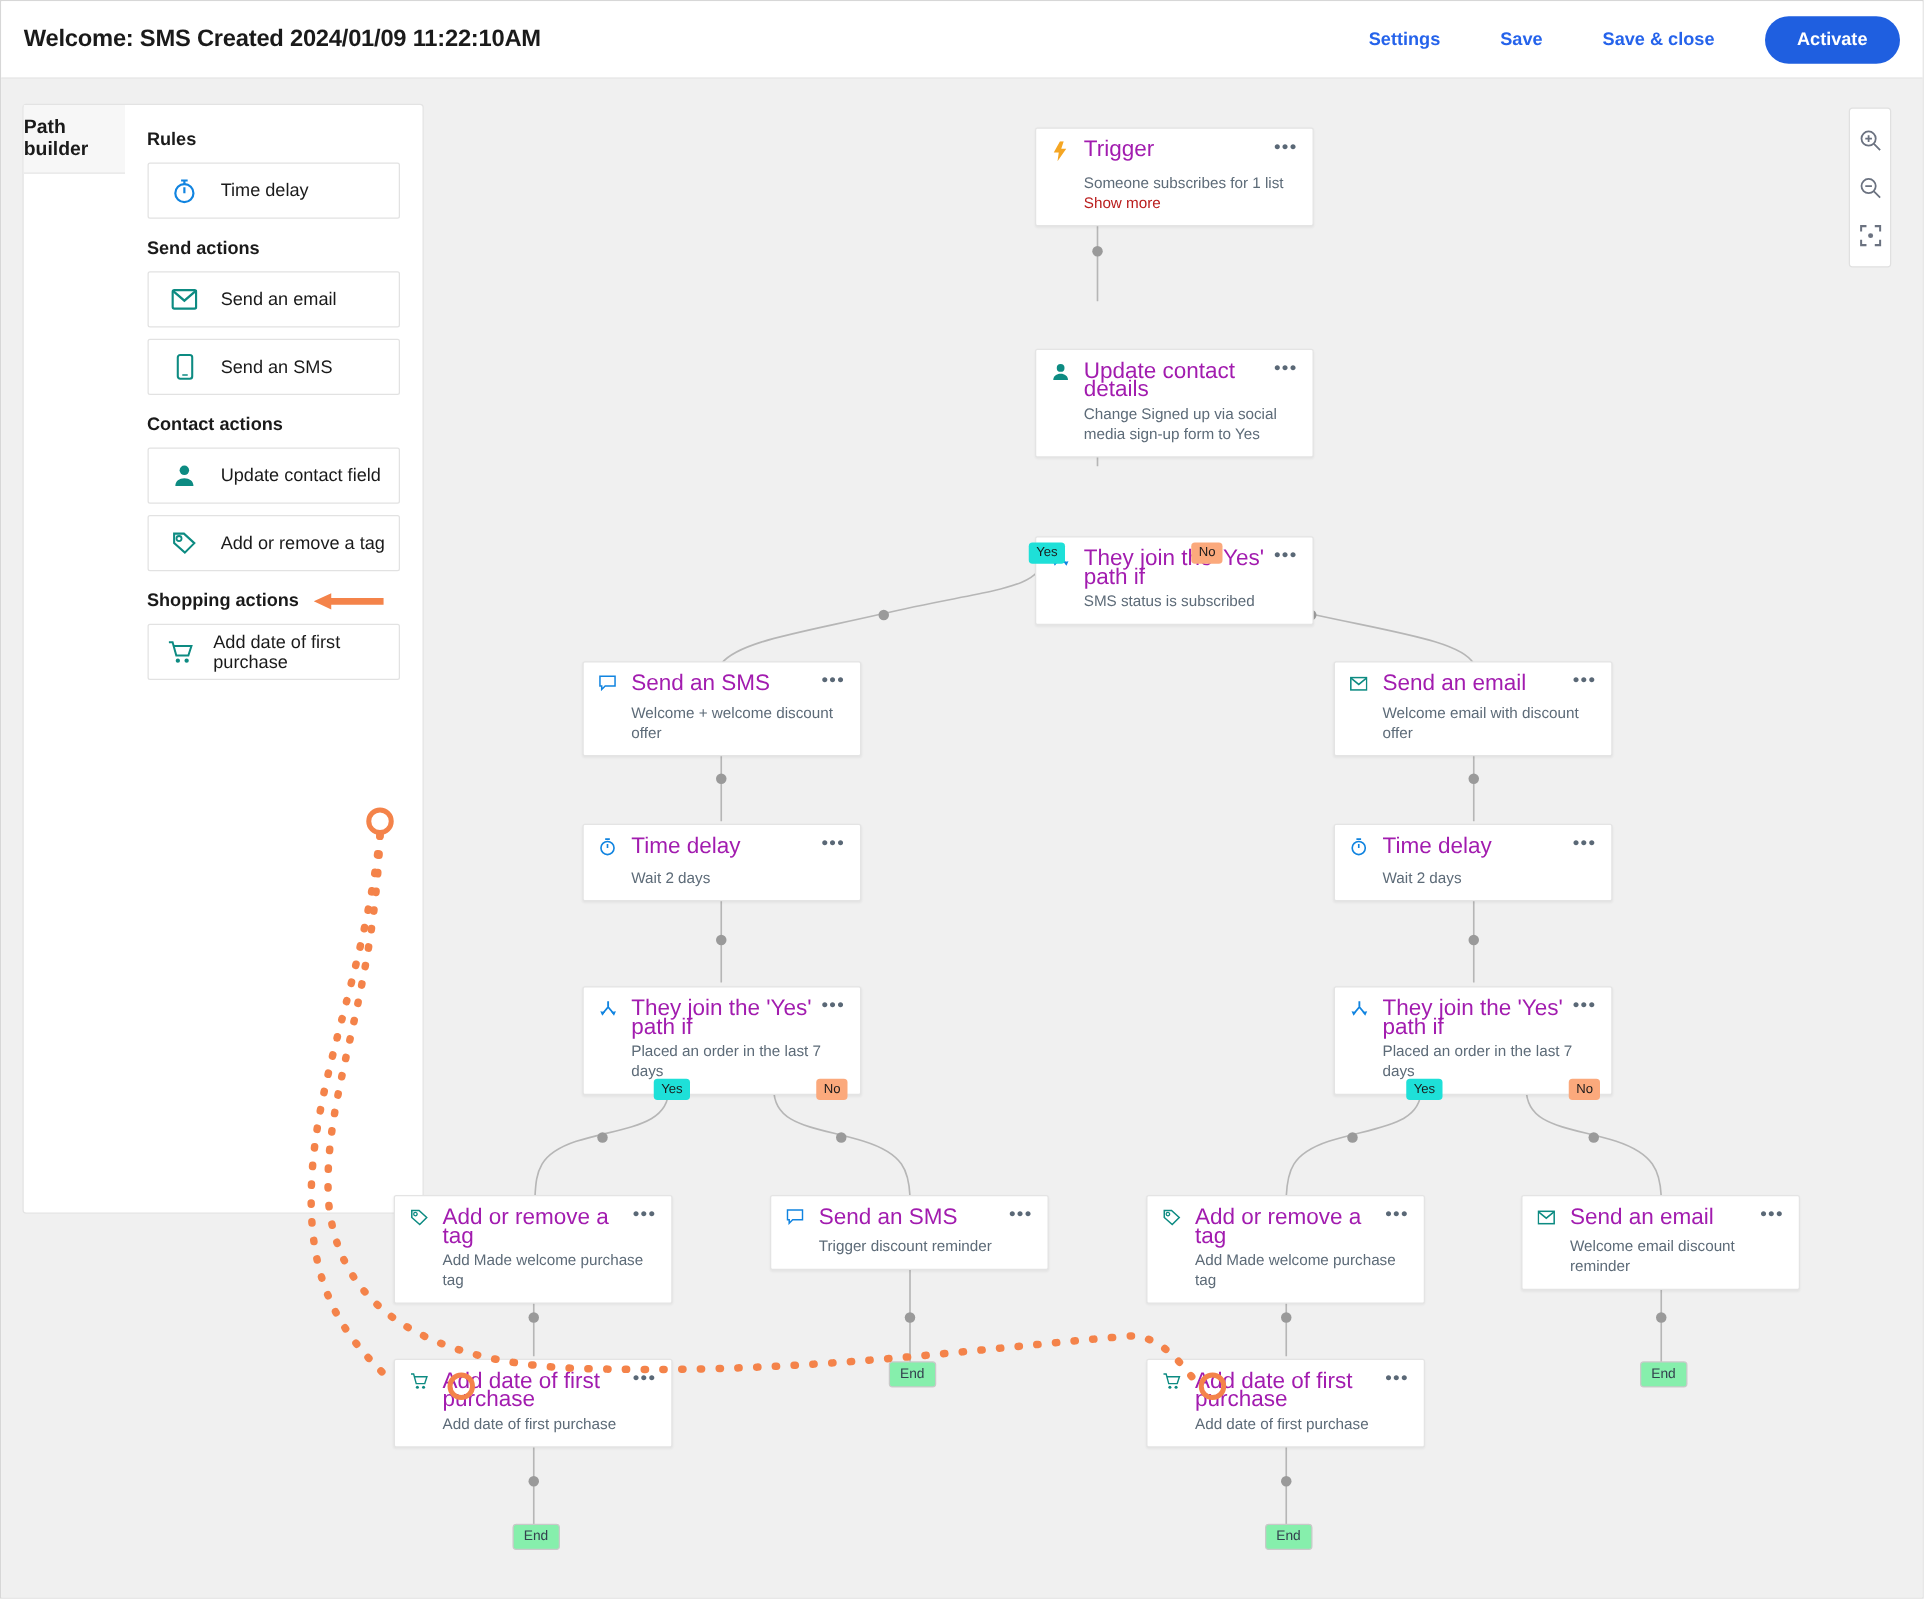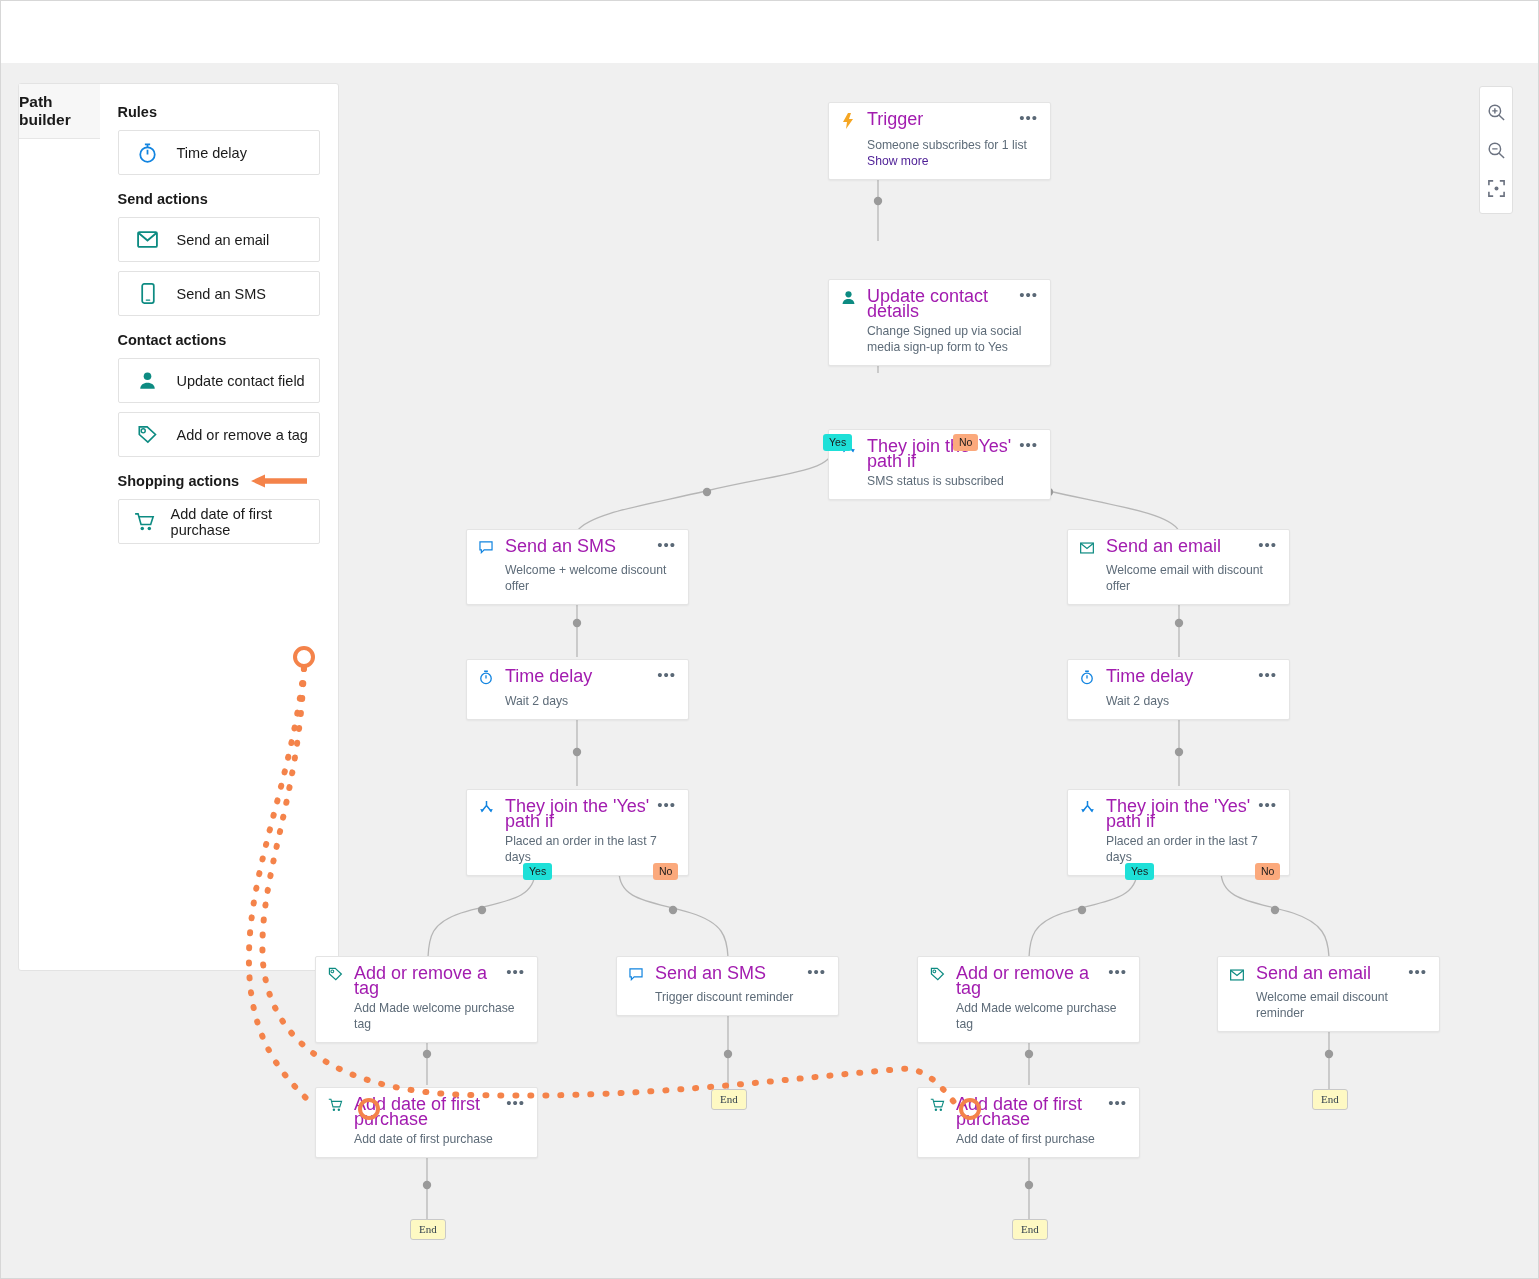--- a/index.html
+++ b/index.html
@@ -74,53 +74,62 @@
   .node {
     position: absolute; background: #fff; border: 1px solid #e4e4e4;
     border-radius: 2px; box-shadow: 0 1px 2px rgba(0,0,0,.05);
     padding: 9px 12px 10px 12px; z-index: 10;
   }
   .node-head { display: flex; align-items: flex-start; }
   .node-ico { width: 20px; flex: 0 0 20px; margin-right: 6px; margin-top: 1px; }
   .node-title { font-size: 18px; font-weight: normal; color: #a21caf; line-height: 15px; flex: 1; }
   .node-dots { color: #5a6876; font-size: 15px; letter-spacing: 1px; line-height: 10px; cursor: pointer; margin-top:1px; }
   .node-sub { font-size: 12.2px; color: #5d6b78; line-height: 16px; margin-top: 4px; margin-left: 26px; }
-  .node-link { font-size: 12.2px; color: #4c1d95; margin-left: 26px; display: block; cursor: pointer; line-height:16px; }
+  .node-link { font-size: 12.2px; color: #b91c1c; margin-left: 26px; display: block; cursor: pointer; line-height:16px; }
 
   
   .badge {
     position: absolute; font-size: 10.5px; color: #1a1a1a;
     padding: 2px 6px 3px 6px; border-radius: 3px; z-index: 15; line-height: 12px;
   }
   .badge-yes { background: #1ee0d8; }
   .badge-no  { background: #fba97c; margin-left: 44px; }
   .badge-end {
-    position: absolute; background: #fef9c3; border: 1px solid #c9c9c9;
+    position: absolute; background: #86efac; border: 1px solid #c9c9c9;
     border-radius: 3px; font-size: 11px; color: #33414e;
-    padding: 3px 8px 4px 8px; z-index: 15; line-height: 12px; font-family: Liberation Serif, serif;
+    padding: 3px 8px 4px 8px; z-index: 15; line-height: 12px;
   }
 
   
   .edges { position: absolute; left: 0; top: 0; width: 1537px; height: 1215px; z-index: 5; }
   .edges-over { position: absolute; left: 0; top: 0; width: 1537px; height: 1215px; z-index: 25; pointer-events: none; }
 
   
   .zoomctl {
     position: absolute; right: 25px; top: 23px; width: 34px;
     background: #fff; border: 1px solid #e0e0e0; border-radius: 3px;
     display: flex; flex-direction: column; align-items: center;
     padding: 6px 0; z-index: 40;
   }
   .zoomctl div { width: 34px; height: 38px; display: flex; align-items: center; justify-content: center; cursor: pointer; }
 </style>
 </head>
 <body>
 
 <div id="app">
 
+  <div class="topbar">
+    <div class="topbar-title">Welcome: SMS Created 2024/01/09 11:22:10AM</div>
+    <div class="topbar-actions">
+      <div class="topbar-link">Settings</div>
+      <div class="topbar-link">Save</div>
+      <div class="topbar-link">Save &amp; close</div>
+      <button class="btn-activate">Activate</button>
+    </div>
+  </div>
 
   <div class="canvas">
 
     <svg class="edges">
       <g stroke="#b6b6b6" stroke-width="1.3" fill="none">
 
         <path d="M877,108 L877,178"></path>
 
         <path d="M877,242 L877,310"></path>
 

